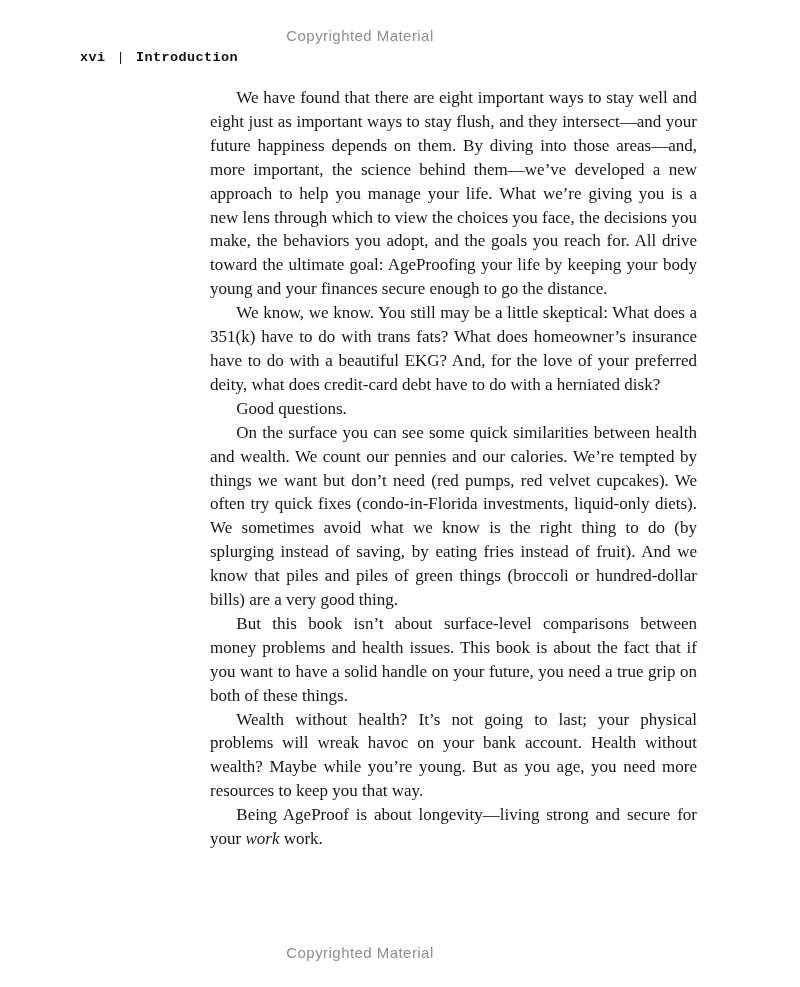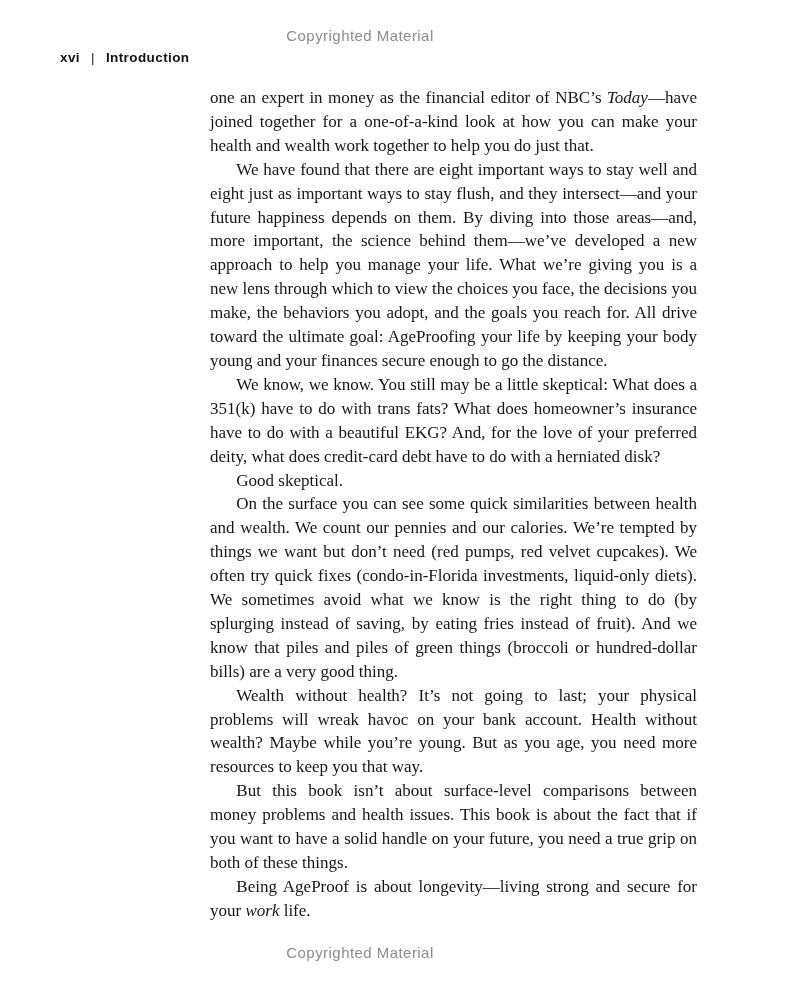--- a/index.html
+++ b/index.html
@@ -21,23 +21,23 @@
     text-align: center;
     font-family: "Liberation Sans", sans-serif;
     font-size: 15px;
     letter-spacing: 0.03em;
     color: #8d8d8d;
   }
   .copyright.top { top: 27px; }
   .copyright.bottom { top: 944px; }
   .running-header {
     position: absolute;
-    left: 60px;
+    left: 80px;
     top: 50px;
-    font-family: Liberation Sans, sans-serif;
+    font-family: Liberation Mono, monospace;
     font-weight: bold;
     font-size: 13.5px;
     color: #111111;
     letter-spacing: 0.03em;
   }
   .running-header .sep {
     font-weight: normal;
     color: #222222;
     margin: 0 11px;
   }
@@ -67,25 +67,24 @@
 
 <div class="page">
 
   <div class="copyright top">Copyrighted Material</div>
 
   <div class="running-header">
     <span>xvi</span><span class="sep">|</span><span>Introduction</span>
   </div>
 
   <div class="body-text" id="body-text">
-      <p><span>one an expert in money as the financial editor of NBC’s </span><em>Today</em><span>—have joined together for a one-of-a-kind look at how you can make your health and wealth work together to help you do just that.</span></p>
       <p class="indent"><span>We have found that there are eight important ways to stay well and eight just as important ways to stay flush, and they intersect—and your future happiness depends on them. By diving into those areas—and, more important, the science behind them—we’ve developed a new approach to help you manage your life. What we’re giving you is a new lens through which to view the choices you face, the decisions you make, the behaviors you adopt, and the goals you reach for. All drive toward the ultimate goal: AgeProofing your life by keeping your body young and your finances secure enough to go the distance.</span></p>
       <p class="indent"><span>We know, we know. You still may be a little skeptical: What does a 351(k) have to do with trans fats? What does homeowner’s insurance have to do with a beautiful EKG? And, for the love of your preferred deity, what does credit-card debt have to do with a herniated disk?</span></p>
-      <p class="indent"><span>Good skeptical.</span></p>
+      <p class="indent"><span>Good questions.</span></p>
       <p class="indent"><span>On the surface you can see some quick similarities between health and wealth. We count our pennies and our calories. We’re tempted by things we want but don’t need (red pumps, red velvet cupcakes). We often try quick fixes (condo-in-Florida investments, liquid-only diets). We sometimes avoid what we know is the right thing to do (by splurging instead of saving, by eating fries instead of fruit). And we know that piles and piles of green things (broccoli or hundred-dollar bills) are a very good thing.</span></p>
+      <p class="indent"><span>But this book isn’t about surface-level comparisons between money problems and health issues. This book is about the fact that if you want to have a solid handle on your future, you need a true grip on both of these things.</span></p>
       <p class="indent"><span>Wealth without health? It’s not going to last; your physical problems will wreak havoc on your bank account. Health without wealth? Maybe while you’re young. But as you age, you need more resources to keep you that way.</span></p>
-      <p class="indent"><span>But this book isn’t about surface-level comparisons between money problems and health issues. This book is about the fact that if you want to have a solid handle on your future, you need a true grip on both of these things.</span></p>
-      <p class="indent"><span>Being AgeProof is about longevity—living strong and secure for your </span><em>work</em><span> life.</span></p>
+      <p class="indent"><span>Being AgeProof is about longevity—living strong and secure for your </span><em>work</em><span> work.</span></p>
     </div>
 
   <div class="copyright bottom">Copyrighted Material</div>
 
 </div>
 
 </body></html>

